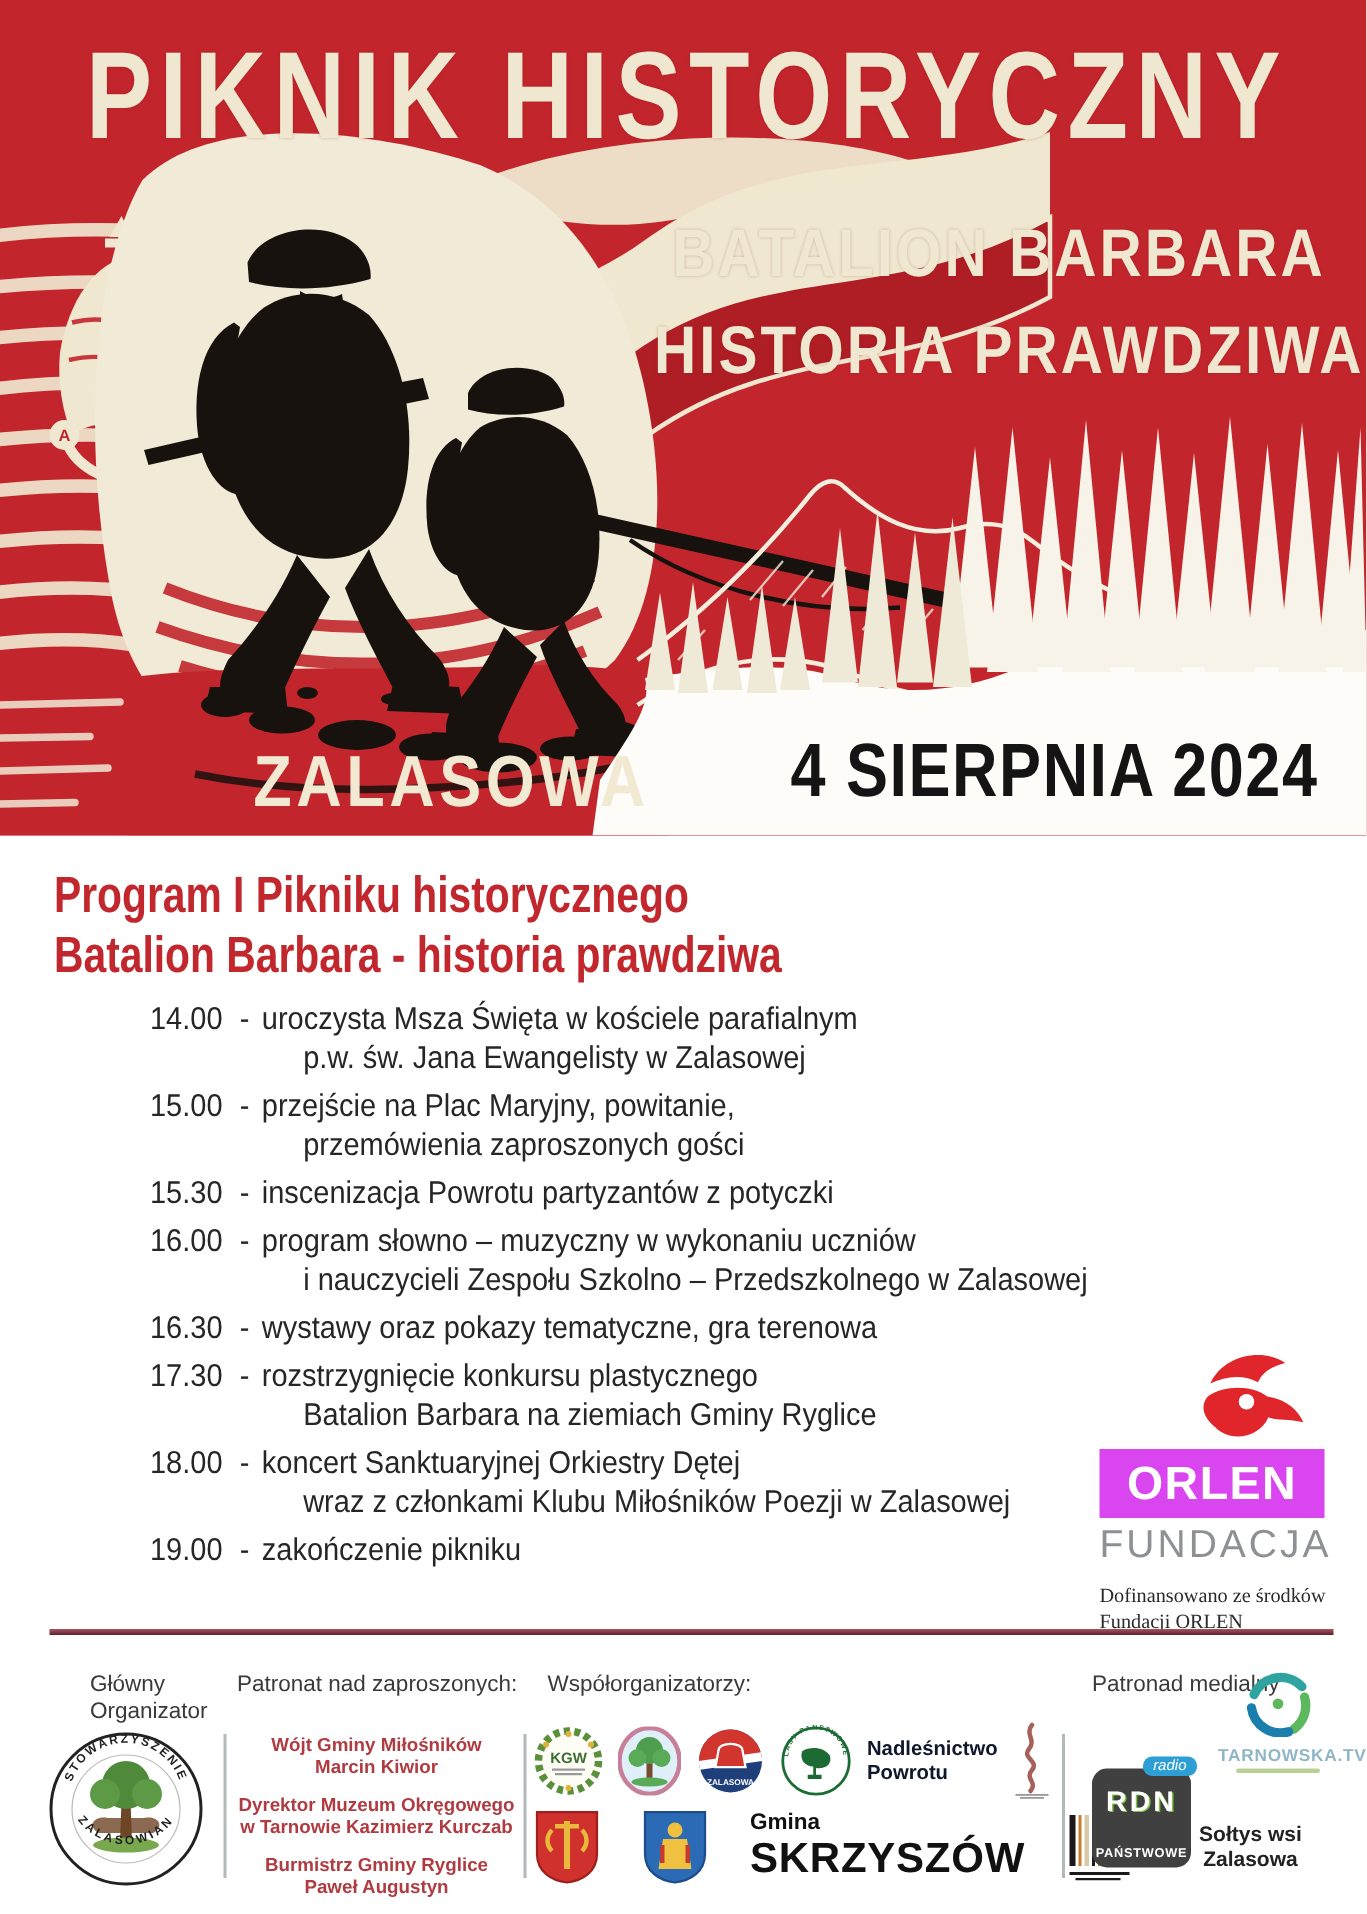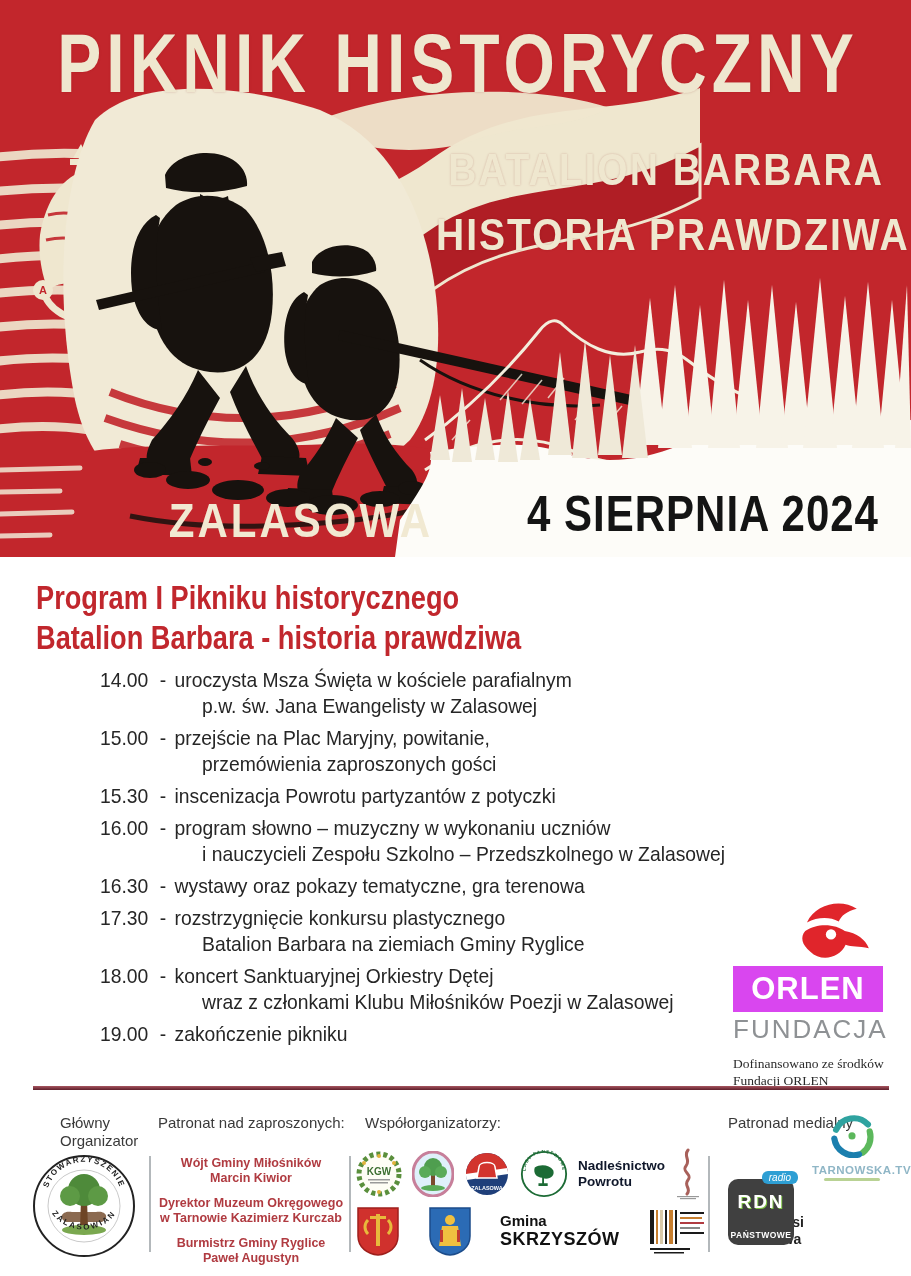--- a/index.html
+++ b/index.html
@@ -48,21 +48,21 @@
       background:linear-gradient(#a85560,#5e1f2b);}
   
   .flabel{position:absolute;font-size:15px;color:#3a3a3a;line-height:18px;}
   .vsep{position:absolute;width:2px;background:#9aa0a4;opacity:.75;top:1156px;height:96px;}
   .patrons{position:absolute;left:158px;top:1156px;width:186px;text-align:center;
       color:#b03b41;font-weight:700;font-size:12.5px;line-height:15px;}
   .patron{margin-bottom:10px;}
   .coorg-row{position:absolute;display:flex;align-items:center;}
   .nadles{font-size:13.5px;font-weight:700;color:#0f172a;line-height:16px;}
   .gmina-n{font-size:15px;font-weight:700;color:#111;line-height:16px;}
-  .gmina-b{font-size:18px;font-weight:800;color:#111;letter-spacing:0.5px;}
+  .gmina-b{font-size:28px;font-weight:800;color:#111;letter-spacing:0.5px;}
   .soltys{font-size:14px;font-weight:700;color:#222;line-height:17px;text-align:center;}
   .rdn{position:absolute;left:728px;top:1167px;width:66px;height:66px;background:#404040;
       border-radius:10px;margin-top:12px;}
   .rdn-tab{position:absolute;right:-4px;top:-8px;background:#2e9fd4;color:#fff;
       font-size:10px;font-style:italic;padding:1px 7px;border-radius:6px;}
   .rdn-name{position:absolute;left:0;top:12px;width:66px;text-align:center;color:#ffffff;
       font-weight:800;font-size:19px;letter-spacing:2px;text-shadow:1px 1px 0 #7dc243;}
   .rdn-sub{position:absolute;left:0;bottom:5px;width:66px;text-align:center;color:#ffffff;
       font-weight:700;font-size:8.5px;letter-spacing:.5px;}
   .tarn{position:absolute;left:812px;top:1112px;width:80px;text-align:center;}

